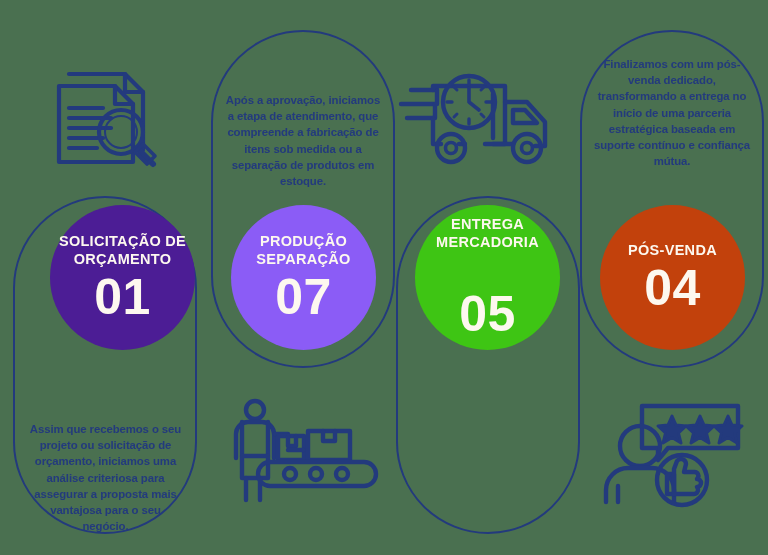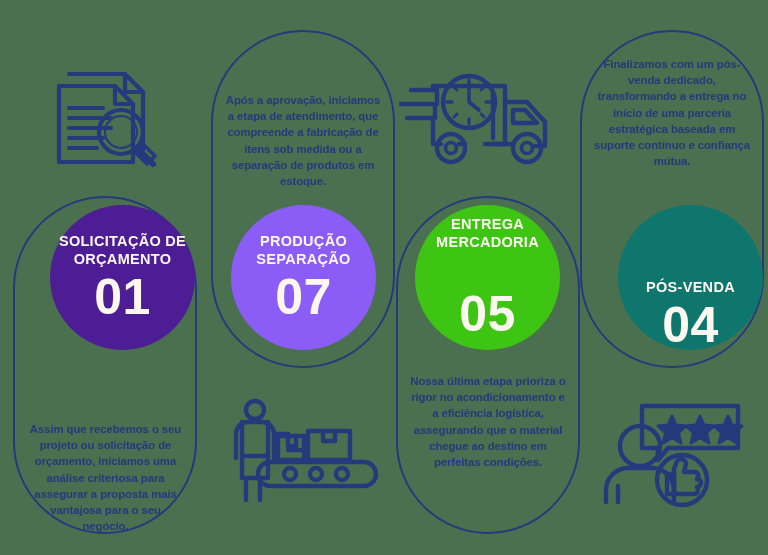--- a/index.html
+++ b/index.html
@@ -149,27 +149,26 @@
       <path d="M57 15 l3 3 M84 42 l3 3 M87 15 l-3 3 M60 42 l-3 3" stroke-width="3"></path>
     </svg>
   </div>
 
   <div class="circle" style="left:415px;top:205px;width:145px;height:145px;background:#3ec514;gap:34px;">
     <div class="ctitle">ENTREGA
 MERCADORIA</div>
     <div class="cnum">05</div>
   </div>
 
-  <div class="blurb" style="left:409px;top:373px;width:158px;">Nossa última etapa prioriza o rigor no acondicionamento e a eficiência logística, assegurando que o material chegue ao destino em perfeitas condições.</div>
 
   <div class="capsule" style="left:580px;top:30px;width:184px;height:338px;"></div>
 
   <div class="blurb" style="left:592px;top:56px;width:160px;">Finalizamos com um pós-venda dedicado, transformando a entrega no início de uma parceria estratégica baseada em suporte contínuo e confiança mútua.</div>
 
-  <div class="circle" style="left:618px;top:205px;width:145px;height:145px;background:#0f766e;justify-content:flex-end;">
+  <div class="circle" style="left:600px;top:205px;width:145px;height:145px;background:#c2410c;">
     <div class="ctitle">PÓS-VENDA</div>
     <div class="cnum">04</div>
   </div>
 
   <div class="icon" style="left:600px;top:402px;width:146px;height:106px;">
     <svg viewBox="0 0 146 106" fill="none" stroke="#233a7d" stroke-width="4.4" stroke-linecap="round" stroke-linejoin="round">
       <path d="M42 4 h96 v42 h-70 l-10 12 v-12 h-16 z"></path>
       <path d="M72 14 l4 9 l10 1 l-7.5 7 l2.5 10 l-9 -5.5 l-9 5.5 l2.5 -10 l-7.5 -7 l10 -1 z" fill="#233a7d" stroke-width="3"></path>
       <path d="M100 14 l4 9 l10 1 l-7.5 7 l2.5 10 l-9 -5.5 l-9 5.5 l2.5 -10 l-7.5 -7 l10 -1 z" fill="#233a7d" stroke-width="3"></path>
       <path d="M128 14 l4 9 l10 1 l-7.5 7 l2.5 10 l-9 -5.5 l-9 5.5 l2.5 -10 l-7.5 -7 l10 -1 z" fill="#233a7d" stroke-width="3"></path>

